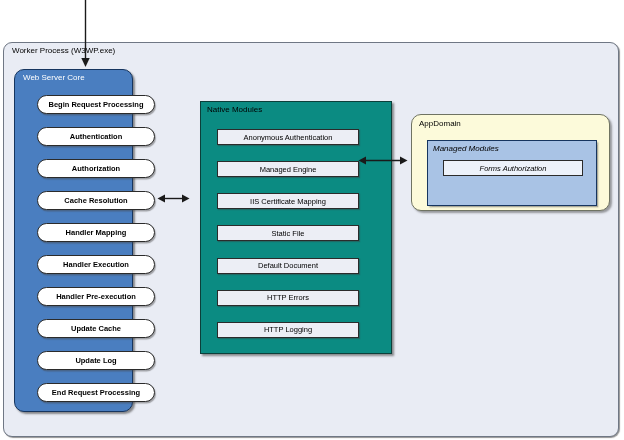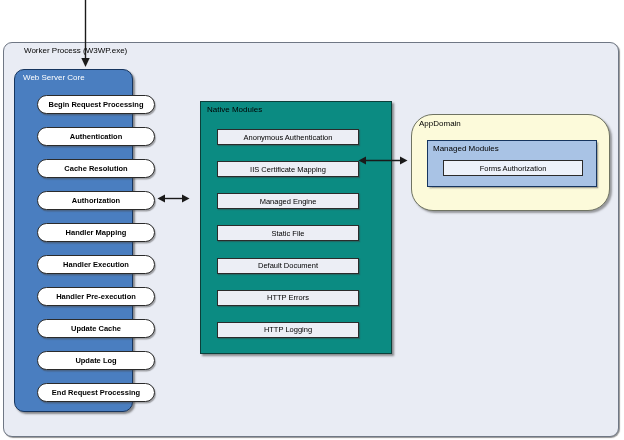--- a/index.html
+++ b/index.html
@@ -15,21 +15,21 @@
   
   .outer {
     position: absolute; left: 3px; top: 42px; width: 616px; height: 395px;
     background: #e9ecf4;
     border: 1px solid #6f7784;
     border-radius: 9px;
     box-shadow: 1px 1px 1px rgba(60,60,60,0.55);
   }
   .outer-label {
     position: absolute; left: 8px; top: 3px;
-    font-size: 8px; color: #000; white-space: nowrap; margin-left: 12px;
+    font-size: 8px; color: #000; white-space: nowrap;
   }
 
   
   .wsc {
     position: absolute; left: 10px; top: 26px; width: 119px; height: 343px;
     background: #4a7ec0;
     border: 1.4px solid #16355f;
     border-radius: 10px;
     box-shadow: 2px 2px 2px rgba(70,70,70,0.6);
   }
@@ -73,32 +73,33 @@
     box-shadow: 1px 1px 1px rgba(60,60,60,0.4);
     display: flex; align-items: center; justify-content: center;
     font-size: 7.5px; white-space: nowrap;
   }
 
   
   .ad {
     position: absolute; left: 407px; top: 71px; width: 199px; height: 97px;
     background: #fcfada;
     border: 1px solid #6f7362;
-    border-radius: 22px;
+    border-radius: 10px;
     box-shadow: 2px 2px 2px rgba(70,70,70,0.5);
   }
   .ad-label {
     position: absolute; left: 7px; top: 4px;
     font-size: 8px; color: #000; white-space: nowrap;
   }
   .mm {
-    position: absolute; left: 15px; top: 25px; width: 170px; height: 47px;
+    position: absolute; left: 15px; top: 25px; width: 170px; height: 66px;
     background: #a9c3e5;
     border: 1.4px solid #16355f;
     box-shadow: 1.5px 1.5px 1.5px rgba(70,70,70,0.45);
+    font-style: italic;
   }
   .mm-label {
     position: absolute; left: 5px; top: 3px;
     font-size: 8px; color: #000; white-space: nowrap;
   }
   .mm-box {
     position: absolute; left: 15px; top: 19px; width: 140px; height: 16px;
     background: #edf2fa;
     border: 1px solid #2b2b2b;
     display: flex; align-items: center; justify-content: center;
@@ -113,37 +114,37 @@
 <div id="canvas">
 
   <div class="outer">
     <div class="outer-label">Worker Process (W3WP.exe)</div>
 
     <div class="wsc">
       <div class="wsc-label">Web Server Core</div>
       <div class="pills">
         <div class="pill">Begin Request Processing</div>
         <div class="pill">Authentication</div>
+        <div class="pill">Authorization</div>
         <div class="pill">Cache Resolution</div>
-        <div class="pill">Authorization</div>
         <div class="pill">Handler Mapping</div>
         <div class="pill">Handler Execution</div>
         <div class="pill">Handler Pre-execution</div>
         <div class="pill">Update Cache</div>
         <div class="pill">Update Log</div>
         <div class="pill">End Request Processing</div>
       </div>
     </div>
 
     <div class="nm">
       <div class="nm-label">Native Modules</div>
       <div class="nm-list">
         <div class="module-box">Anonymous Authentication</div>
+        <div class="module-box">Managed Engine</div>
         <div class="module-box">IIS Certificate Mapping</div>
-        <div class="module-box">Managed Engine</div>
         <div class="module-box">Static File</div>
         <div class="module-box">Default Document</div>
         <div class="module-box">HTTP Errors</div>
         <div class="module-box">HTTP Logging</div>
       </div>
     </div>
 
     <div class="ad">
       <div class="ad-label">AppDomain</div>
       <div class="mm">

